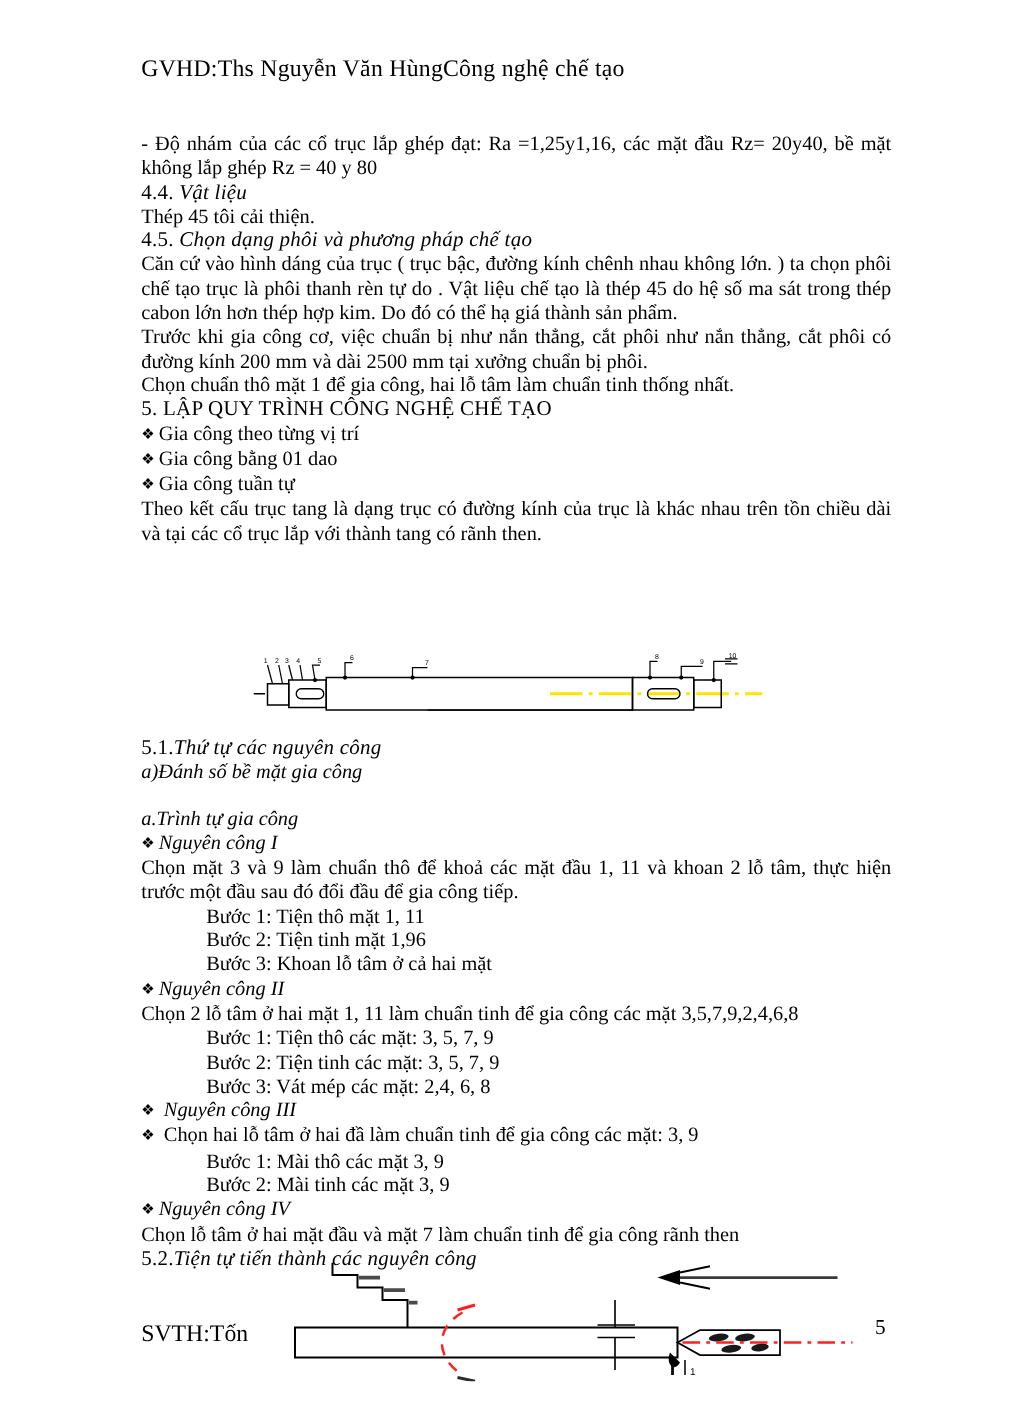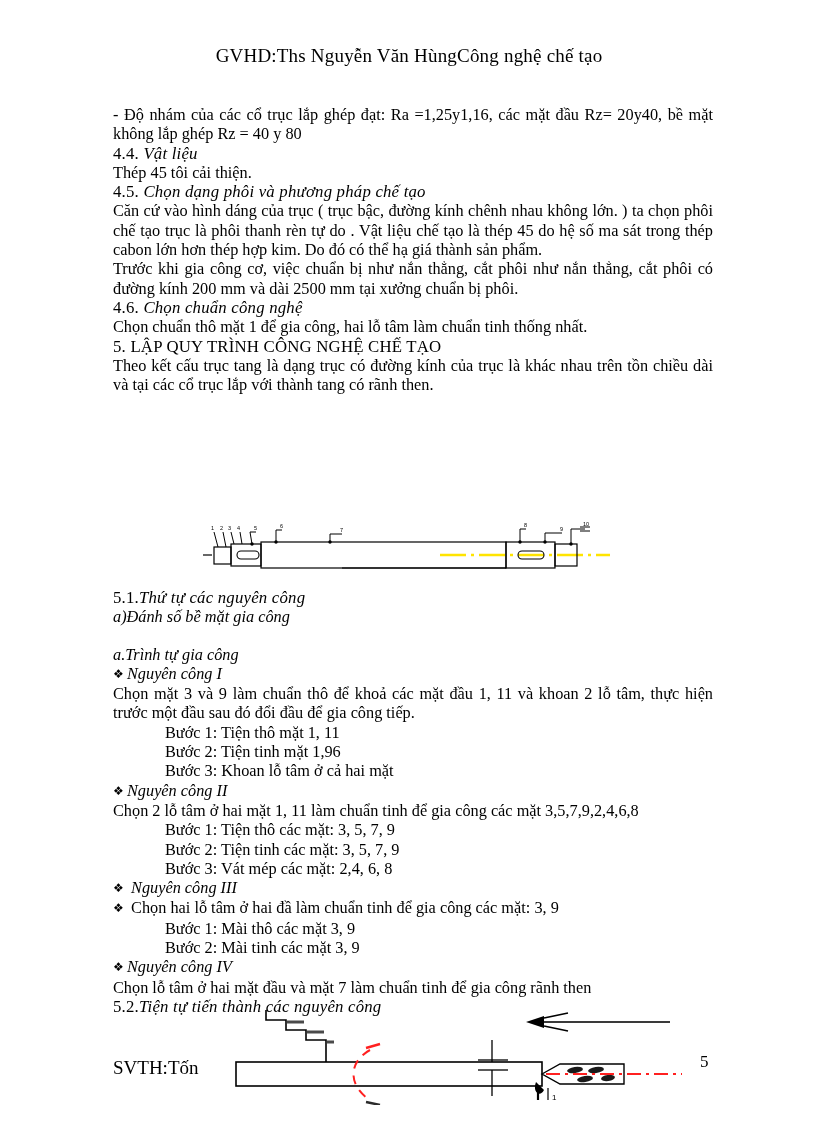--- a/index.html
+++ b/index.html
@@ -19,21 +19,21 @@
     overflow: hidden;
   }
 
   
   .doc-header {
     position: absolute;
     left: 113px;
     top: 45px;
     width: 600px;
     display: flex;
-    justify-content: center;
+    justify-content: flex-start;
     align-items: baseline;
     font-size: 19px;
     letter-spacing: .2px;
   }
   .doc-header .right { margin-right: 8px; }
 
   
   .body-col {
     position: absolute;
     left: 113px;
@@ -135,27 +135,29 @@
       <span class="heading-num">4.4. </span><span class="ital">Vật liệu</span>
     </h2>
     <p class="para nojust"> Thép 45 tôi cải thiện.</p>
 
     <h2 class="sec">
       <span class="heading-num">4.5. </span><span class="ital">Chọn dạng phôi và phương pháp chế tạo</span>
     </h2>
     <p class="para">Căn cứ vào hình dáng của trục ( trục bậc, đường kính chênh nhau không lớn. ) ta chọn phôi chế tạo trục là phôi thanh rèn tự do . Vật liệu chế tạo là thép 45 do hệ số ma sát trong thép cabon lớn hơn thép hợp kim. Do đó có thể hạ giá thành sản phẩm.</p>
     <p class="para">Trước khi gia công cơ, việc chuẩn bị như nắn thẳng, cắt phôi như nắn thẳng, cắt phôi có đường kính  200 mm và dài 2500 mm tại xưởng chuẩn bị phôi.</p>
 
-    <h2 class="sec">
-      <span class="heading-num">4.6. </span><span class="ital">Chọn chuẩn công nghệ</span>
-    </h2>
     <p class="para nojust">Chọn chuẩn thô mặt 1 để gia công, hai lỗ tâm làm chuẩn tinh thống nhất.</p>
 
     <h2 class="sec">5. LẬP QUY TRÌNH CÔNG NGHỆ CHẾ TẠO</h2>
 
+    <ul class="bullets">
+      <li class="ind1"><span class="bul">❖</span><span>Gia công theo từng vị trí</span></li>
+      <li class="ind1"><span class="bul">❖</span><span>Gia công bằng 01 dao</span></li>
+      <li class="ind1"><span class="bul">❖</span><span>Gia công tuần tự</span></li>
+    </ul>
 
     <p class="para">Theo kết cấu trục tang là dạng trục có đường kính của trục là khác nhau trên tồn chiều dài và tại các cổ trục lắp với thành tang có rãnh then.</p>
   </div>
 
   <svg id="fig-shaft" viewBox="0 0 420 62">
 
     <g>
       <line x1="250" y1="37" x2="420" y2="37" stroke="#ffe400" stroke-width="2.4" stroke-dasharray="26 5 3 5"></line>
     </g>
 

